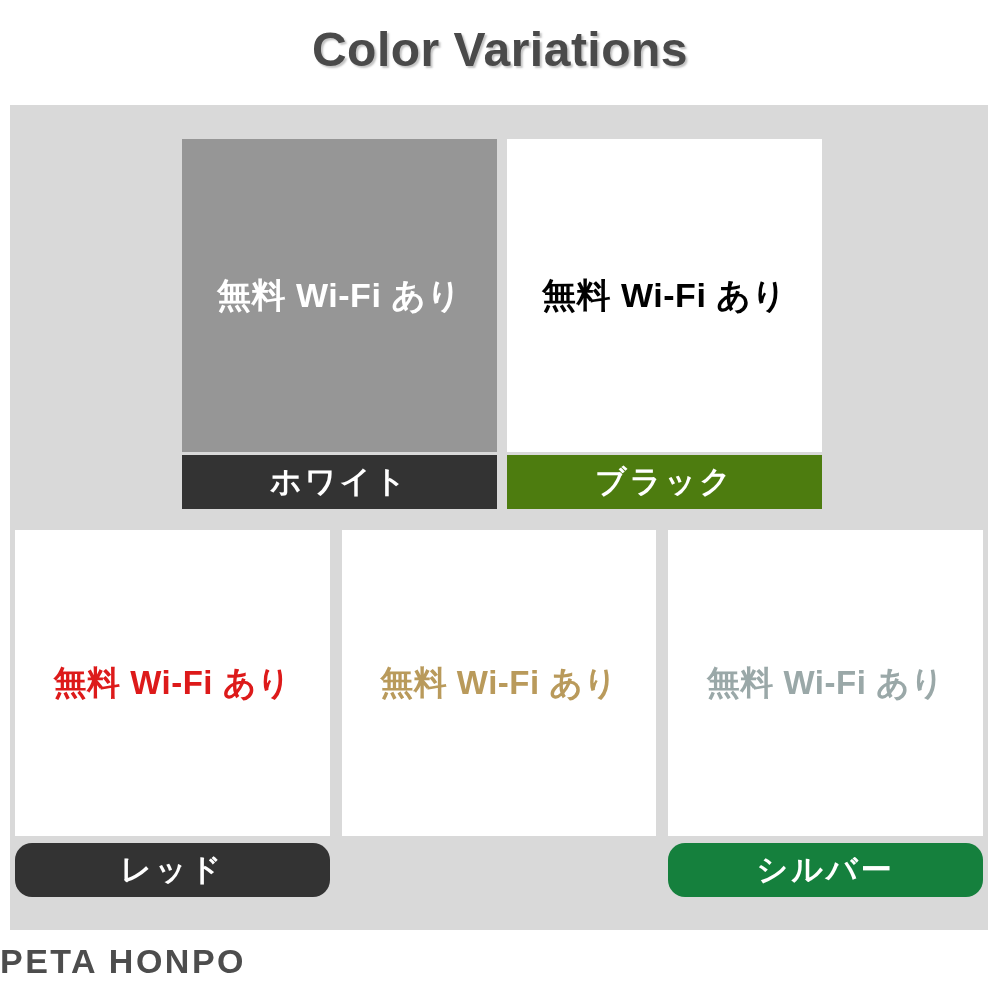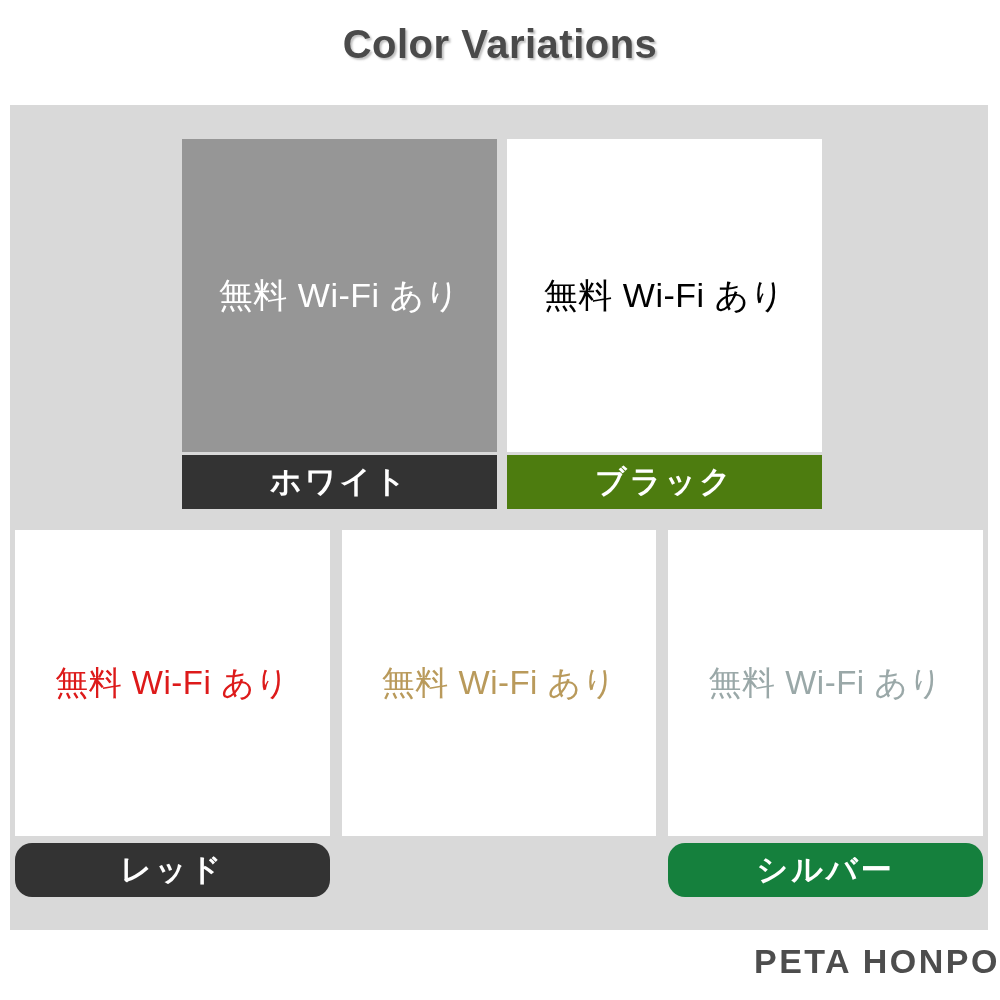--- a/index.html
+++ b/index.html
@@ -15,21 +15,21 @@
     position: relative;
   }
 
   
   .page-title {
     position: absolute;
     top: 22px;
     left: 0;
     width: 1000px;
     text-align: center;
-    font-size: 40px;
+    font-size: 48px;
     font-weight: bold;
     color: #4a4a4a;
     letter-spacing: 0.5px;
     text-shadow: 2px 2px 2px rgba(120,120,120,0.45);
     white-space: nowrap;
   }
 
   
   .panel {
     position: absolute;
@@ -69,21 +69,21 @@
     display: flex;
     align-items: center;
     justify-content: center;
     position: relative;
   }
   .row-top .tile-image { height: 313px; }
   .row-bottom .tile-image { height: 306px; }
 
   .tile-text {
     font-size: 34px;
-    font-weight: 400;
+    font-weight: 700;
     line-height: 1.1;
     white-space: nowrap;
     letter-spacing: 0.5px;
   }
   .row-bottom .tile-text { font-size: 33px; }
 
   .tile-label {
     background: #333333;
     color: #ffffff;
     font-size: 31px;
@@ -97,21 +97,21 @@
   }
   .row-top .tile-label { height: 54px; margin-top: 3px; }
   .row-bottom .tile-label { height: 54px; margin-top: 7px; border-radius: 17px; }
 
   
   .footer-brand {
     position: absolute;
     left: 0;
     top: 942px;
     width: 1000px;
-    text-align: right;
+    text-align: left;
     font-size: 34px;
     font-weight: bold;
     color: #4d4d4d;
     letter-spacing: 2.5px;
     white-space: nowrap;
   }
 </style>
 </head>
 <body>
 

